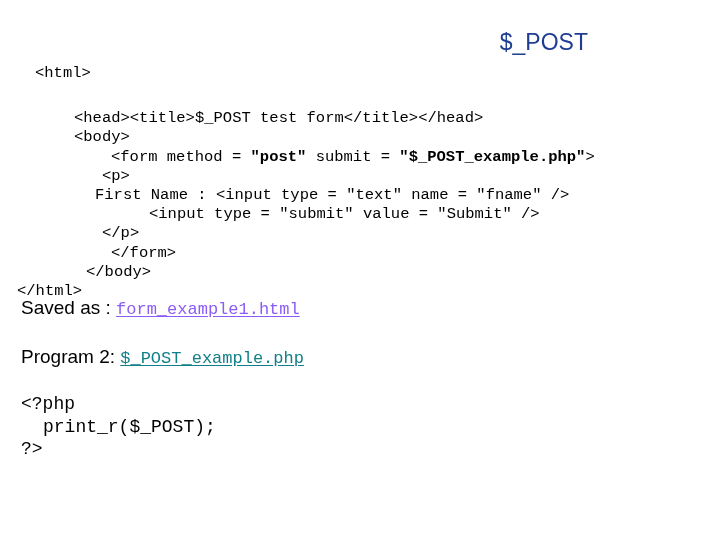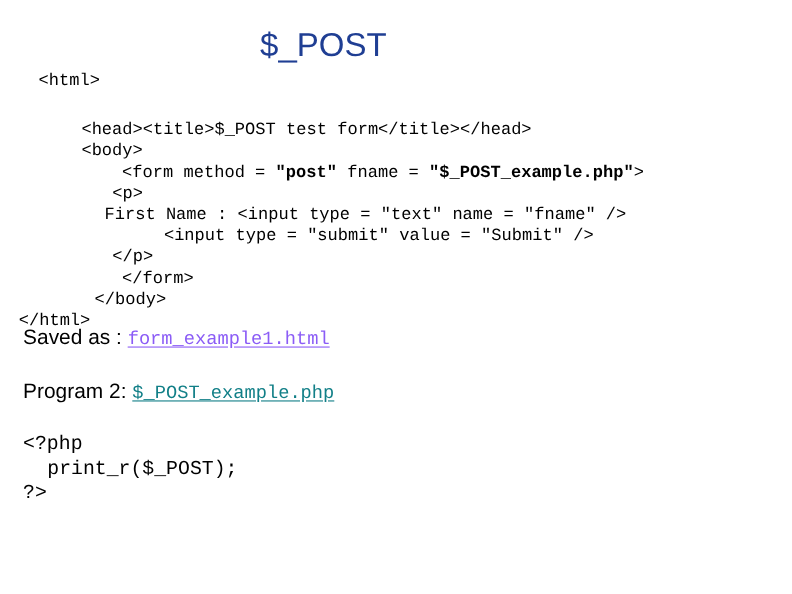--- a/index.html
+++ b/index.html
@@ -19,23 +19,23 @@
     width: 720px;
     height: 540px;
   }
 
   
   .slide-title {
     position: absolute;
     left: 0;
     top: 26px;
     width: 588px;
-    text-align: center;
+    text-align: right;
     font-family: "Liberation Sans", sans-serif;
-    font-size: 30px;
+    font-size: 23px;
     font-weight: 400;
     color: #1F3E93;
     letter-spacing: 0px;
     line-height: 32px;
     white-space: pre;
   }
 
   
   .code-html {
     position: absolute;
@@ -102,21 +102,21 @@
 <body style="background: rgb(255, 255, 255);">
 
 <div class="slide">
 
   <div class="slide-title" style="color: rgb(31, 62, 147);">$_POST</div>
 
   <div class="code-html">
     <div class="code-line" style="padding-left: 21px;"><span>&lt;html&gt;</span></div>
     <div class="code-line" style="padding-left: 60px; margin-top: 26px;"><span>&lt;head&gt;&lt;title&gt;$_POST test form&lt;/title&gt;&lt;/head&gt;</span></div>
     <div class="code-line" style="padding-left: 60px;"><span>&lt;body&gt;</span></div>
-    <div class="code-line" style="padding-left: 97px;"><span>&lt;form method = </span><b>"post"</b><span> fname = </span><b>"$_POST_example.php"</b><span>&gt;</span></div>
+    <div class="code-line" style="padding-left: 97px;"><span>&lt;form method = </span><b>"post"</b><span> submit = </span><b>"$_POST_example.php"</b><span>&gt;</span></div>
     <div class="code-line" style="padding-left: 88px;"><span>&lt;p&gt;</span></div>
     <div class="code-line" style="padding-left: 81px;"><span>First Name : &lt;input type = "text" name = "fname" /&gt;</span></div>
     <div class="code-line" style="padding-left: 135px;"><span>&lt;input type = "submit" value = "Submit" /&gt;</span></div>
     <div class="code-line" style="padding-left: 88px;"><span>&lt;/p&gt;</span></div>
     <div class="code-line" style="padding-left: 97px;"><span>&lt;/form&gt;</span></div>
     <div class="code-line" style="padding-left: 72px;"><span>&lt;/body&gt;</span></div>
     <div class="code-line" style="padding-left: 3px;"><span>&lt;/html&gt;</span></div>
   </div>
 
   <div class="label-row" id="saved-as-row">

